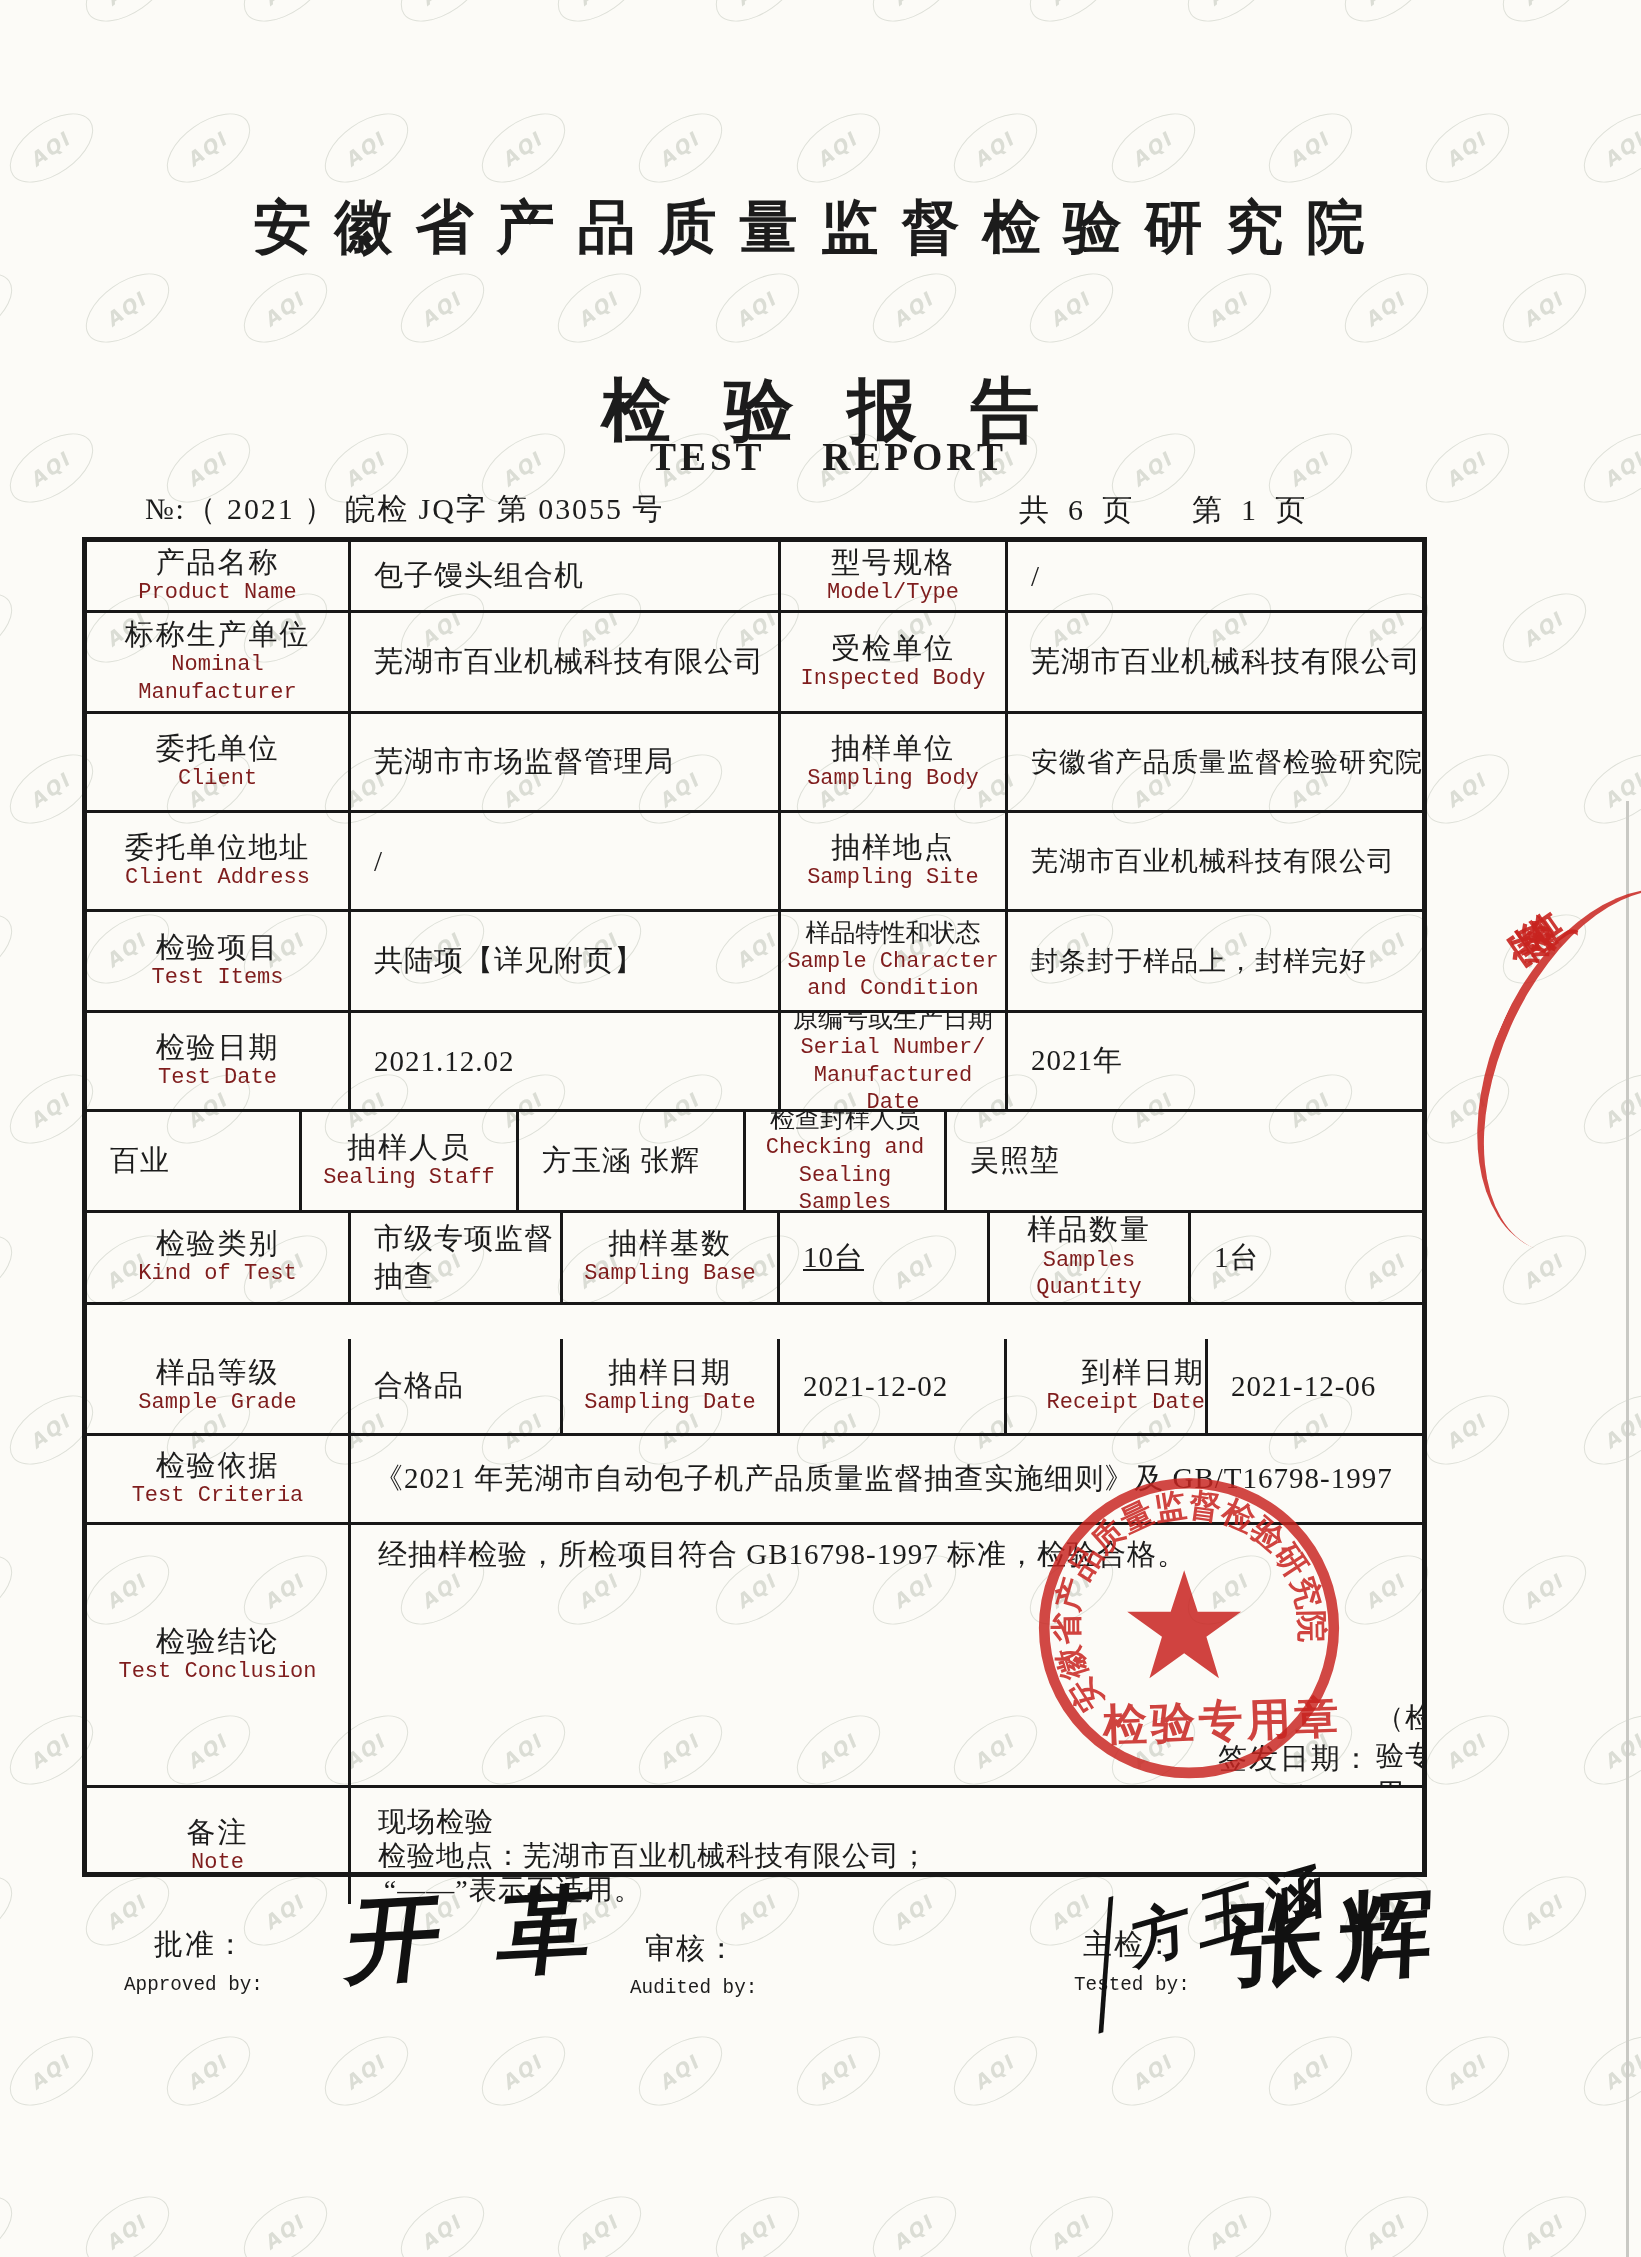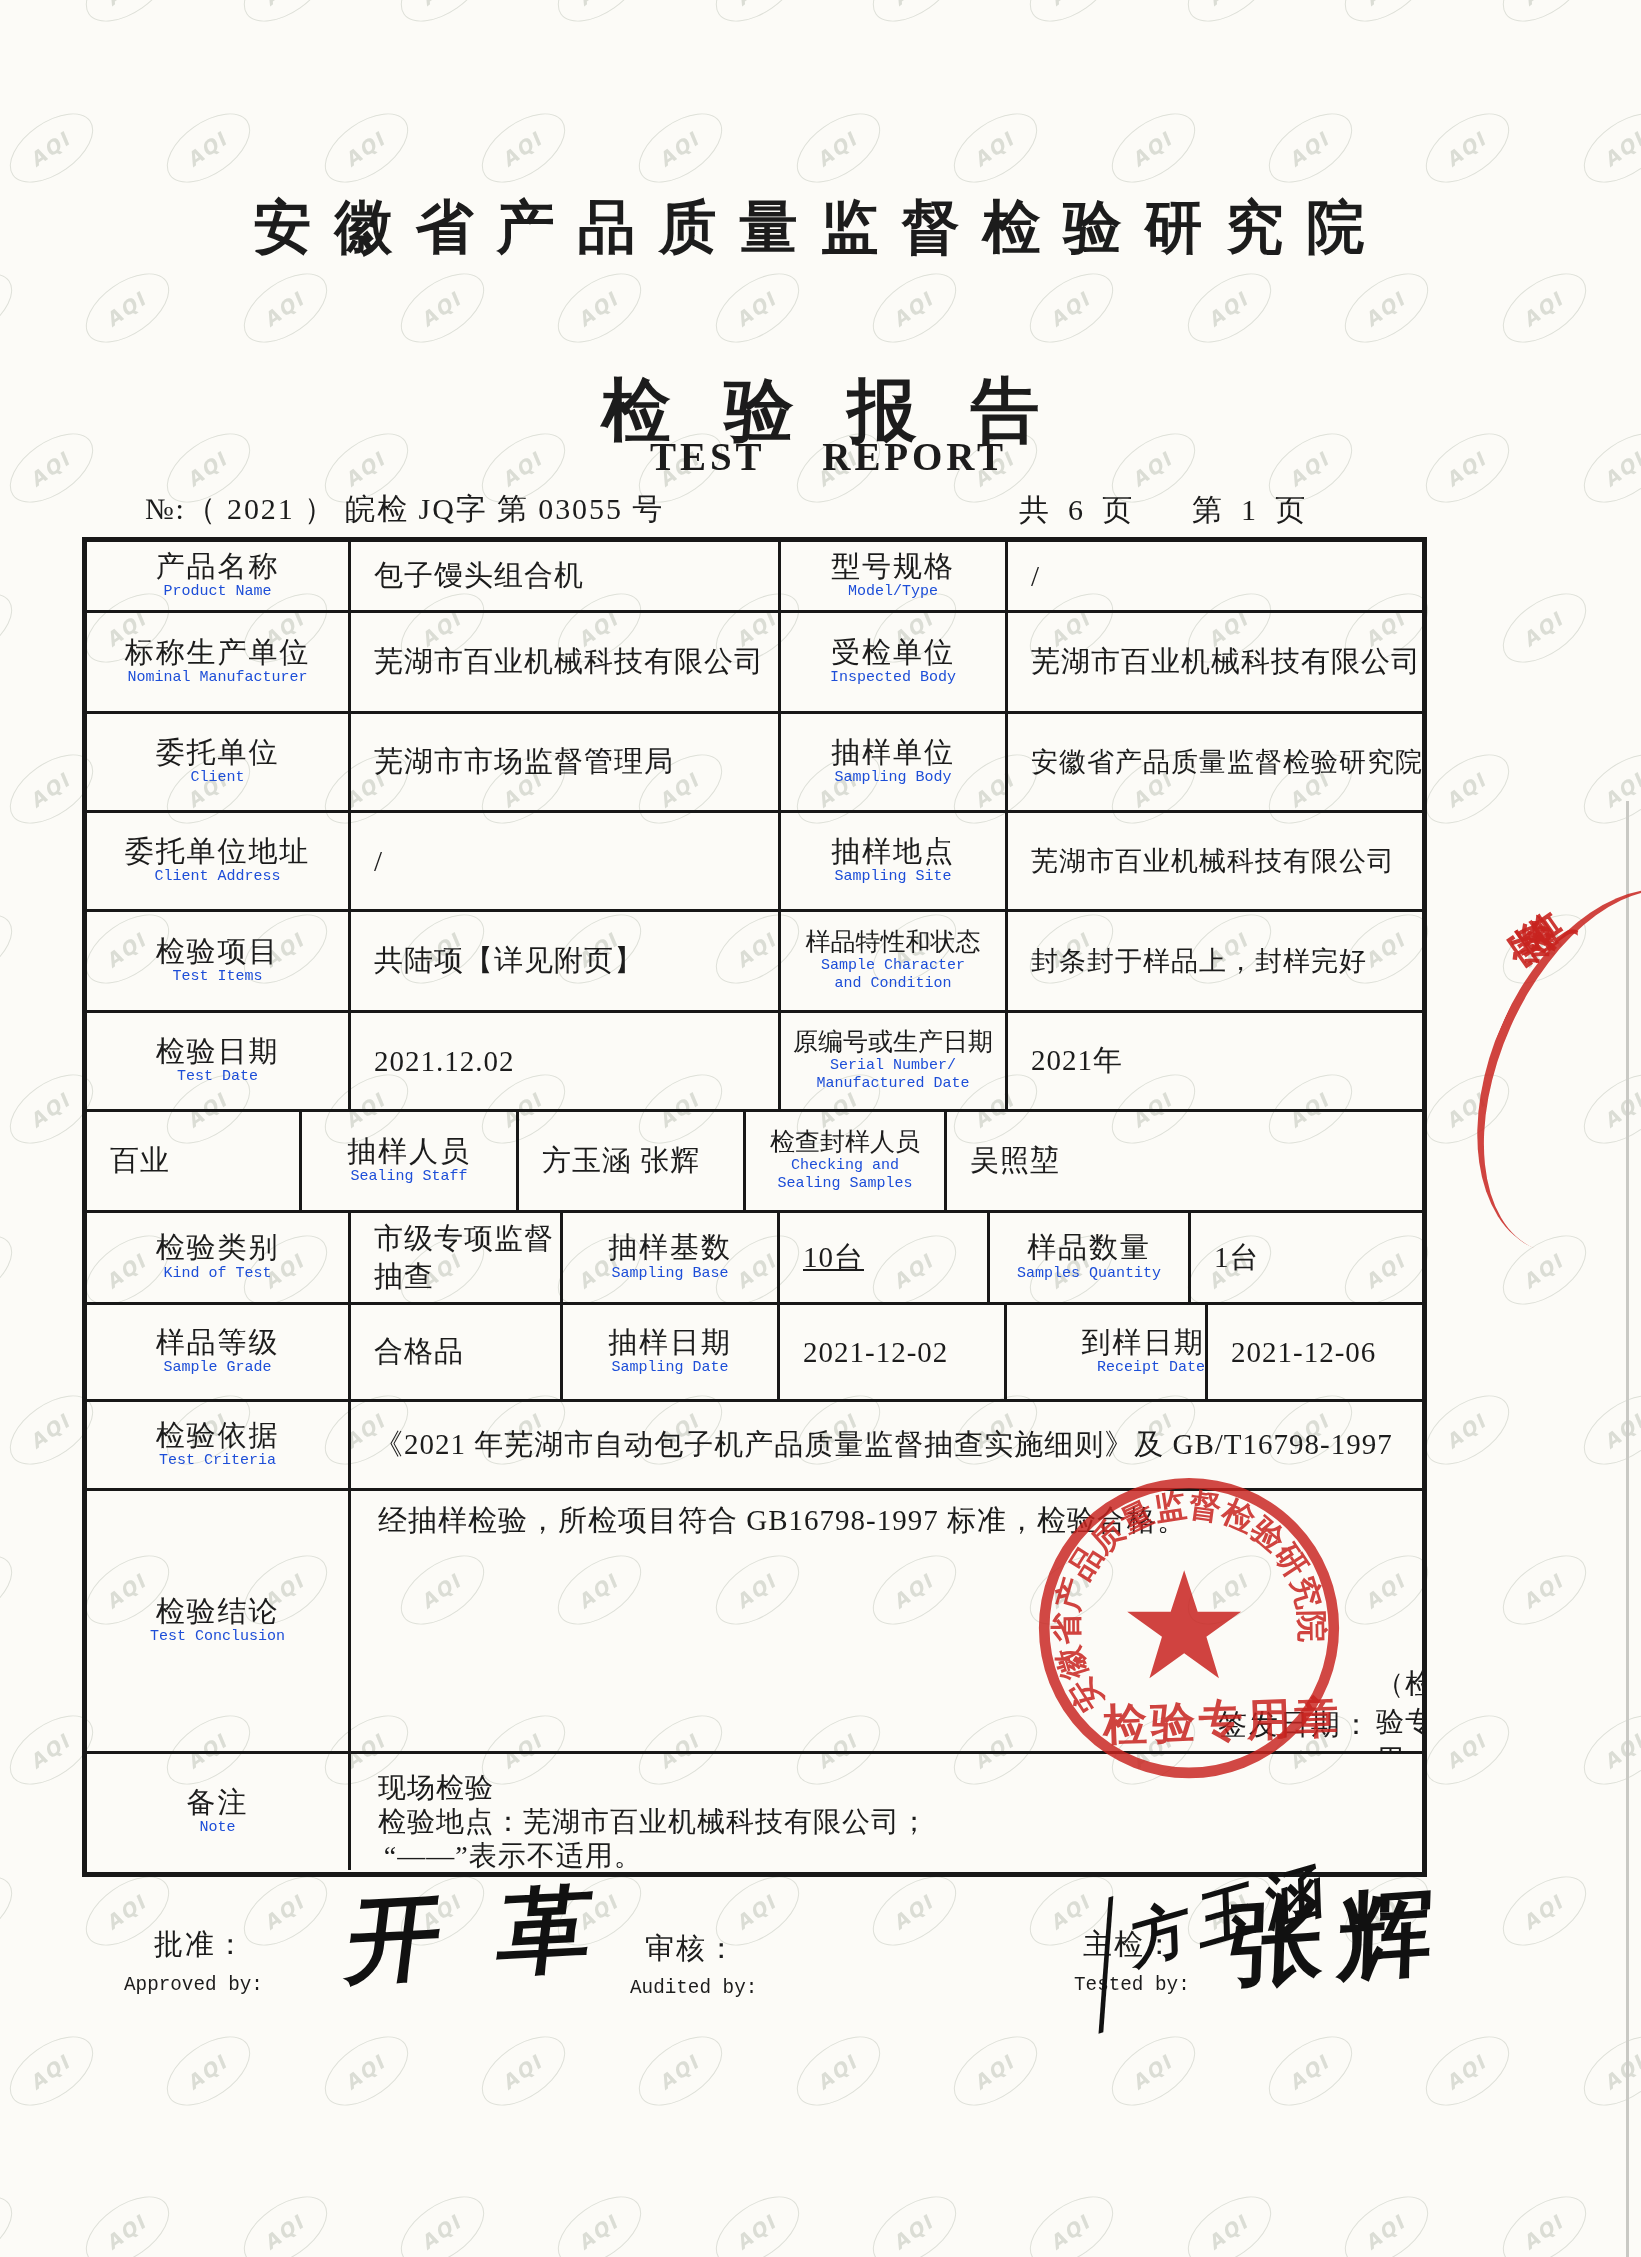--- a/index.html
+++ b/index.html
@@ -33,21 +33,21 @@
     position:absolute;left:82px;top:537px;width:1335px;height:1330px;
     border:5.8px solid #181818;z-index:2;box-sizing:content-box;
   }
   .row{position:relative;display:flex;border-bottom:3.9px solid #181818;box-sizing:border-box;}
   .row:last-child{border-bottom:none;}
   .cell{flex:0 0 auto;box-sizing:border-box;border-left:3.9px solid #181818;overflow:hidden;}
   .cell:first-child{border-left:none;}
   .lbl{display:flex;flex-direction:column;align-items:center;justify-content:center;text-align:center;}
   .lbl .cn{font-size:29px;letter-spacing:1.9px;line-height:1.15;}
   .lbl .cn.small{font-size:25px;letter-spacing:0;}
-  .lbl .en{font-family:"Liberation Mono","DejaVu Sans Mono",monospace;font-size:15px;line-height:1.25;color:#1d4ed8;}
+  .lbl .en{font-family:"Liberation Mono","DejaVu Sans Mono",monospace;font-size:22px;line-height:1.25;color:#7f1d1d;}
   .val{display:flex;align-items:center;font-size:29px;padding-left:23px;letter-spacing:1px;}
   .block{display:block;font-size:29px;padding:9.7px 0 0 27px;letter-spacing:1px;line-height:1.35;}
   
   .stamp-caption{position:absolute;left:1025px;top:174px;font-size:28px;z-index:4;letter-spacing:1px;}
   .issue-date{position:absolute;left:867px;top:214px;font-size:29px;z-index:4;letter-spacing:1.9px;}
   
   .seal{position:absolute;left:1022px;top:1464px;width:334px;height:334px;z-index:3;opacity:.92;}
   .seal-bottom-red{
     position:absolute;left:1103px;top:1692px;z-index:3;color:#c8231f;
     font-size:44px;font-weight:bold;letter-spacing:3.9px;opacity:.85;transform:rotate(-2deg);
@@ -674,21 +674,21 @@
         <span class="en">Sampling Base</span>
       </div>
       <div class="cell val" style="width:210px;text-decoration:underline;">10台</div>
       <div class="cell lbl" style="width:201px;">
         <span class="cn">样品数量</span>
         <span class="en">Samples Quantity</span>
       </div>
       <div class="cell val" style="width:217px;">1台</div>
     </div>
 
-    <div class="row" style="height:97px;">
+    <div class="row" style="height:97px;margin-top:34px;">
       <div class="cell lbl" style="width:261px;">
         <span class="cn">样品等级</span>
         <span class="en">Sample Grade</span>
       </div>
       <div class="cell val" style="width:212px;">合格品</div>
       <div class="cell lbl" style="width:217px;">
         <span class="cn">抽样日期</span>
         <span class="en">Sampling Date</span>
       </div>
       <div class="cell val" style="width:227px;">2021-12-02</div>

